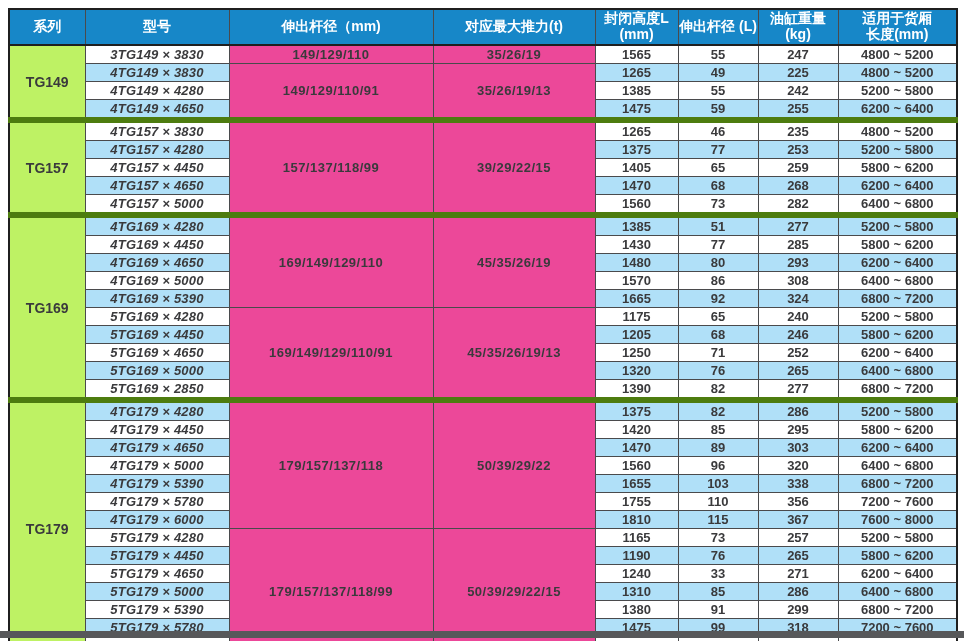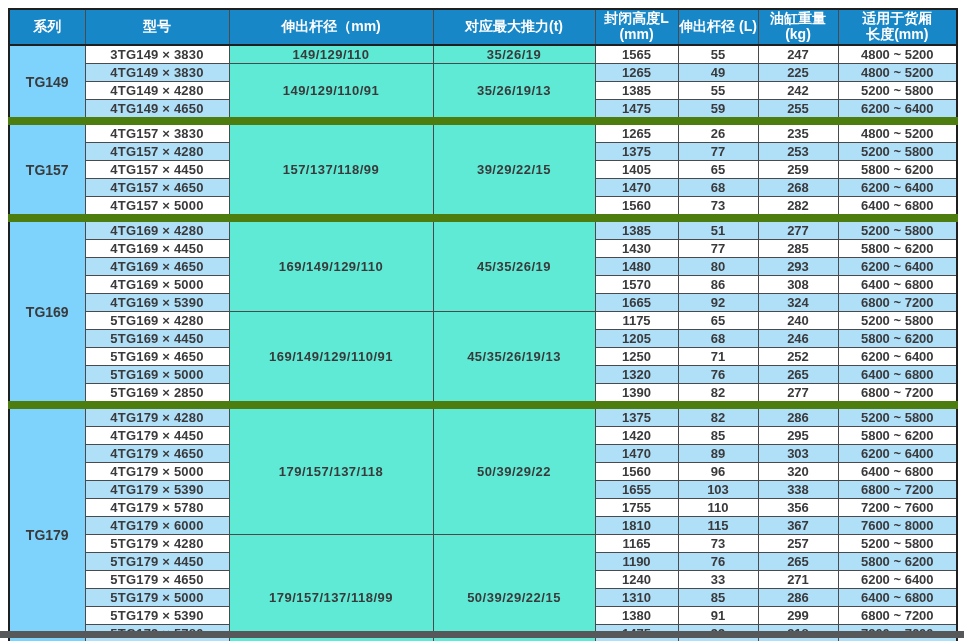--- a/index.html
+++ b/index.html
@@ -23,24 +23,24 @@
   }
   thead th{
     background:#1787c8;color:#ffffff;
     font-size:14px;line-height:1.12;
     white-space:pre-line;
     height:34px;
     border-bottom:2px solid #1f1f1f;
   }
   tbody td{height:17px;}
   td.stripe{background:#b0e0f8;}
-  tr.section-top td{border-top:8px solid #4d7c0f;}
-  td.series-cell{font-size:14px;background:#7dd3fc;}
-  td.merge-cell{background:#5eead4;letter-spacing:0.5px;}
-  td.model-cell{letter-spacing:0.2px;}
+  tr.section-top td{border-top:6px solid #4d7c0f;}
+  td.series-cell{font-size:14px;background:#bef264;}
+  td.merge-cell{background:#ec4899;letter-spacing:0.5px;}
+  td.model-cell{letter-spacing:0.2px;font-style:italic;}
   .bottom-bar{
     position:absolute;left:0;top:631px;
     width:964px;height:7px;
   }
 </style>
 </head>
 <body>
 
 <table class="spec-table">
   <colgroup>
@@ -100,21 +100,21 @@
         <td class="stripe">59</td>
         <td class="stripe">255</td>
         <td class="stripe">6200 ~ 6400</td>
       </tr>
       <tr class="section-top">
         <td class="series-cell" rowspan="5">TG157</td>
         <td class="model-cell">4TG157 × 3830</td>
         <td class="merge-cell" rowspan="5">157/137/118/99</td>
         <td class="merge-cell" rowspan="5">39/29/22/15</td>
         <td>1265</td>
-        <td>26</td>
+        <td>46</td>
         <td>235</td>
         <td>4800 ~ 5200</td>
       </tr>
       <tr>
         <td class="model-cell stripe">4TG157 × 4280</td>
         <td class="stripe">1375</td>
         <td class="stripe">77</td>
         <td class="stripe">253</td>
         <td class="stripe">5200 ~ 5800</td>
       </tr>

